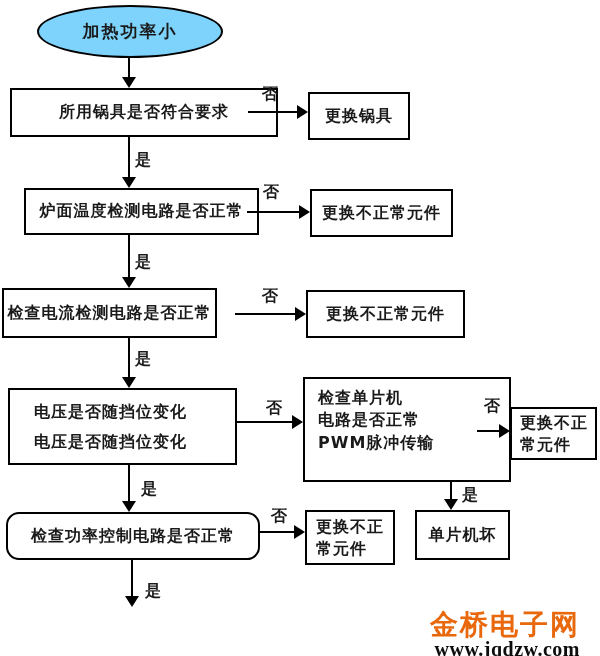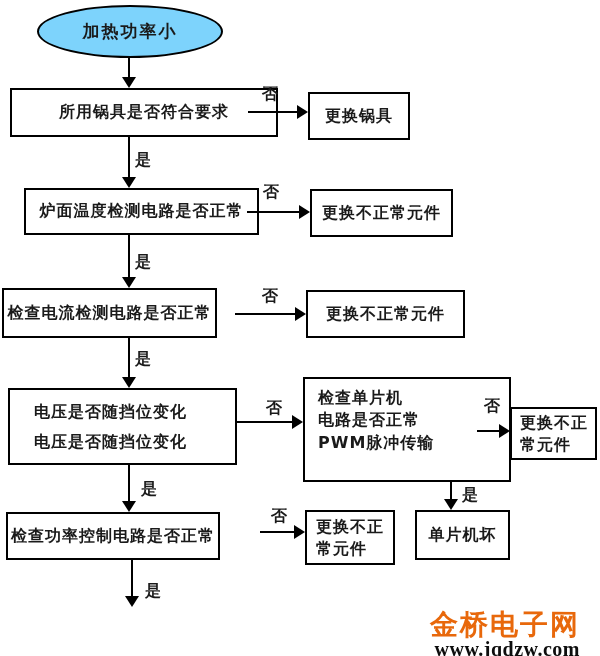--- a/index.html
+++ b/index.html
@@ -112,21 +112,21 @@
   <div class="vline" style="left:450px;top:482px;height:18px;"></div>
   <div class="ah-down" style="left:444px;top:499px;"></div>
   <div class="node" style="left:415px;top:510px;width:95px;height:50px;">
     <span>单片机坏</span>
   </div>
 
   <div class="elabel" style="left:141px;top:479px;">是</div>
   <div class="vline" style="left:128px;top:465px;height:37px;"></div>
   <div class="ah-down" style="left:122px;top:501px;"></div>
 
-  <div class="node" style="left:6px;top:512px;width:214px;height:48px;">
+  <div class="node" style="left:6px;top:512px;width:254px;height:48px;border-radius:13px;">
     <span>检查功率控制电路是否正常</span>
   </div>
 
   <div class="elabel" style="left:271px;top:506px;">否</div>
   <div class="hline" style="left:260px;top:531px;width:34px;"></div>
   <div class="ah-right" style="left:294px;top:525px;"></div>
   <div class="node multiline" style="left:305px;top:510px;width:90px;height:55px;padding-left:9px;line-height:1.35;">
     <span>更换不正</span>
     <span>常元件</span>
   </div>

